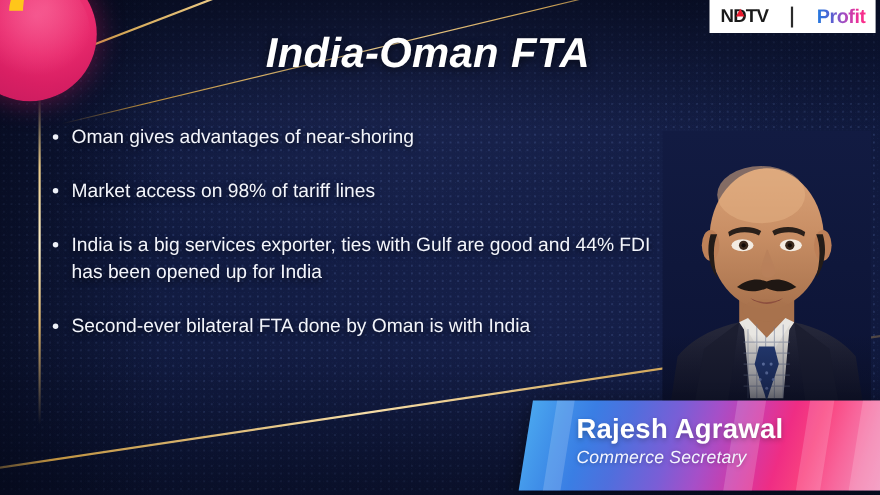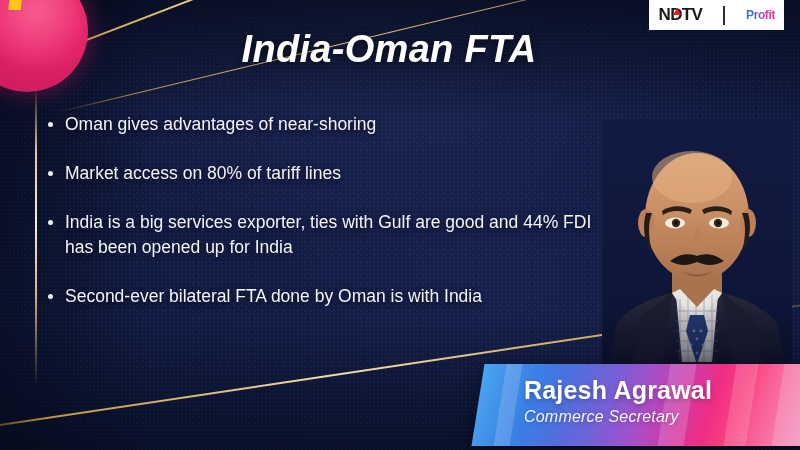--- a/index.html
+++ b/index.html
@@ -71,37 +71,37 @@
   .title{
     position:absolute;left:0;right:0;top:28px;text-align:center;
     padding-right:22px;
     font-size:38px;font-weight:700;font-style:italic;color:#ffffff;
     letter-spacing:.3px;
     text-shadow:0 2px 9px rgba(0,0,0,.62);
   }
 
   
   .logo-box{
-    position:absolute;right:16px;top:0;height:30px;
+    position:absolute;right:4px;top:0;height:30px;
     background:#ffffff;display:flex;align-items:center;
     padding:0 9px 0 10px;gap:21px;
   }
   .logo-ndtv{
     position:relative;
     font-size:17px;font-weight:700;color:#1a1a1a;letter-spacing:-.7px;
     font-family:"Liberation Sans", sans-serif;
   }
   .logo-ndtv .tri{
     position:absolute;left:14px;top:3px;width:0;height:0;
     border-left:4px solid transparent;border-right:4px solid transparent;
     border-bottom:7px solid #e8192c;
   }
   .logo-sep{width:2px;height:19px;background:#2b2b2b;}
   .logo-profit{
-    font-size:12px;font-weight:700;letter-spacing:-.4px;
+    font-size:18px;font-weight:700;letter-spacing:-.4px;
     background:linear-gradient(90deg,#1f7ae0 0%,#5a5fd0 32%,#a84bc0 58%,#e8309a 82%,#ff2f86 100%);
     -webkit-background-clip:text;background-clip:text;color:transparent;
   }
 
   
   .bullets{position:absolute;left:48px;top:112px;width:560px;}
   .bullet{
     display:flex;align-items:flex-start;gap:12px;
     margin-bottom:24px;
     color:#f3f5fb;font-size:17.5px;line-height:25px;
@@ -185,21 +185,21 @@
     <span class="logo-profit">Profit</span>
   </div>
 
   <div class="bullets">
     <div class="bullet">
       <span class="dot"></span>
       <span class="txt">Oman gives advantages of near-shoring</span>
     </div>
     <div class="bullet">
       <span class="dot"></span>
-      <span class="txt">Market access on 80% of tariff lines</span>
+      <span class="txt">Market access on 98% of tariff lines</span>
     </div>
     <div class="bullet">
       <span class="dot"></span>
       <span class="txt">India is a big services exporter, ties with Gulf are good and 44% FDI has been opened up for India</span>
     </div>
     <div class="bullet">
       <span class="dot"></span>
       <span class="txt">Second-ever bilateral FTA done by Oman is with India</span>
     </div>
   </div>

